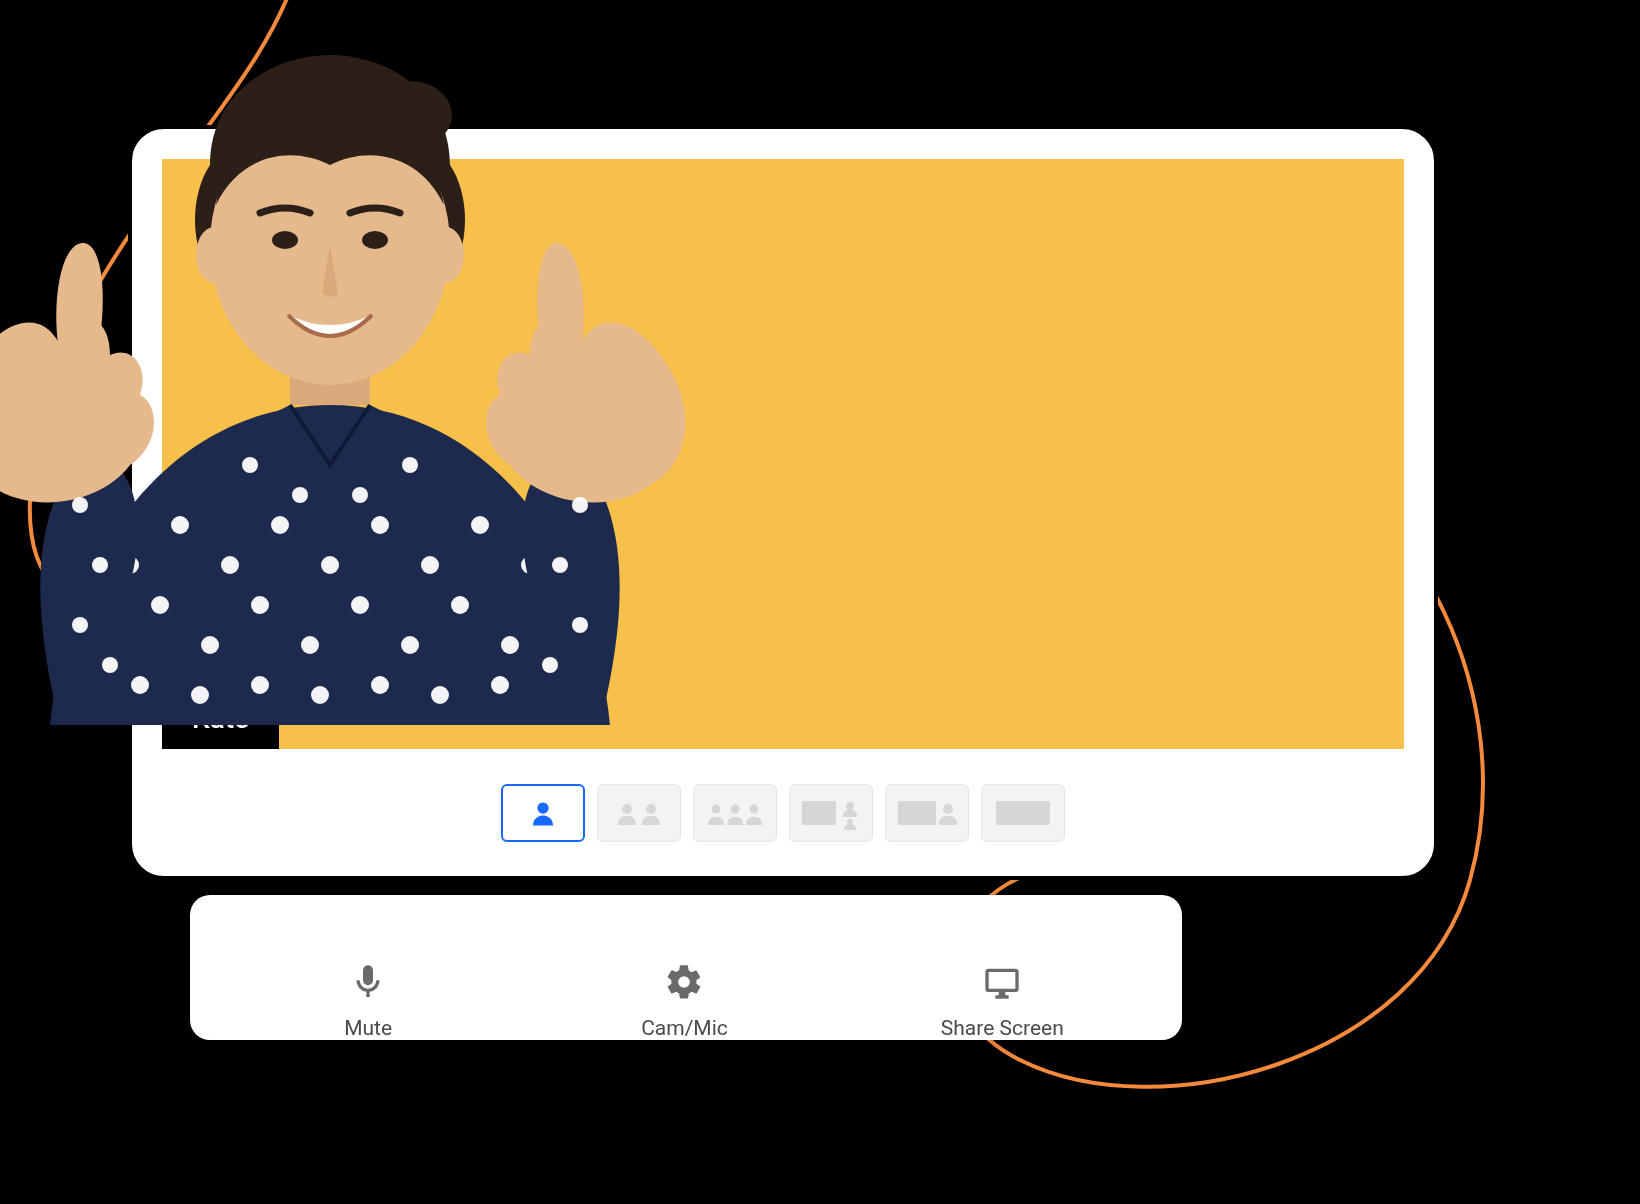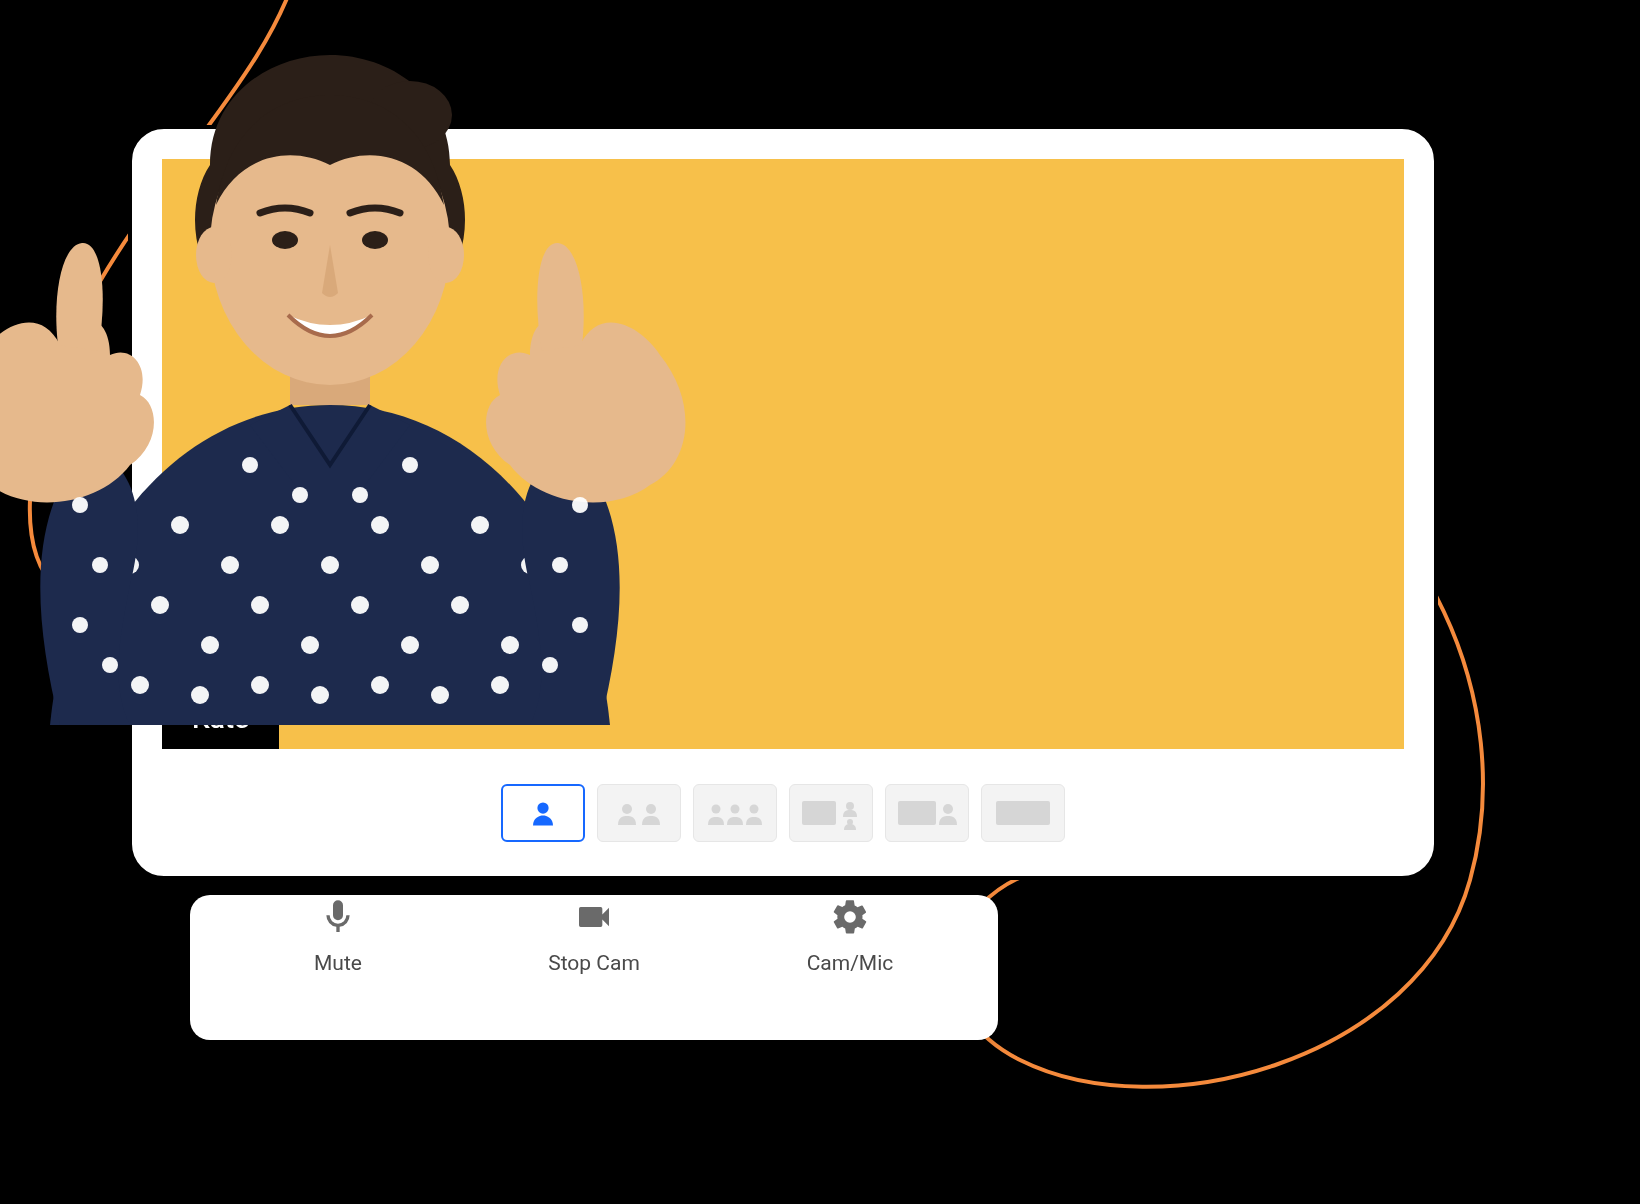--- a/index.html
+++ b/index.html
@@ -9,21 +9,21 @@
   .video-window{position:absolute;left:128px;top:125px;width:1310px;height:755px;background:#fff;border:4px solid #000;border-radius:36px;box-sizing:border-box;z-index:2;overflow:hidden;}
   .video-area{position:absolute;left:30px;top:30px;right:30px;height:590px;background:#f7c04a;overflow:visible;}
   .name-tag{position:absolute;left:0;bottom:0;background:#000;color:#fff;font-size:28px;font-weight:500;padding:14px 30px;}
   .person{position:absolute;left:50%;transform:translateX(-50%);bottom:0;width:980px;height:680px;z-index:3;pointer-events:none;}
 
   .layouts-row{position:absolute;left:0;right:0;top:655px;display:flex;justify-content:center;gap:12px;}
   .layout-tile{width:84px;height:58px;border-radius:6px;background:#f3f3f3;display:flex;align-items:center;justify-content:center;box-sizing:border-box;border:1px solid #e6e6e6;cursor:pointer;}
   .layout-tile.selected{background:#fff;border:2px solid #1668ff;}
   .layout-tile svg{display:block;}
 
-  .toolbar{position:absolute;left:190px;top:895px;width:808px;height:145px;background:#fff;border-radius:20px;box-shadow:0 6px 24px rgba(0,0,0,0.12);z-index:3;display:flex;align-items:flex-start;justify-content:space-around;padding:0 20px;box-sizing:border-box;}
+  .toolbar{position:absolute;left:190px;top:895px;width:992px;height:145px;background:#fff;border-radius:20px;box-shadow:0 6px 24px rgba(0,0,0,0.12);z-index:3;display:flex;align-items:flex-end;justify-content:space-around;padding:0 20px;box-sizing:border-box;}
   .tool-btn{display:flex;flex-direction:column;align-items:center;gap:12px;cursor:pointer;color:#4a4a4a;font-size:21px;font-weight:400;min-width:120px;}
   .tool-btn .icon-wrap{height:44px;display:flex;align-items:center;justify-content:center;}
   .tool-btn svg{width:40px;height:40px;fill:#6a6a6a;}
   .leave-circle{width:48px;height:48px;border-radius:50%;background:#ec4a3a;display:flex;align-items:center;justify-content:center;}
   .leave-circle svg{width:22px;height:22px;fill:#fff;}
 </style>
 </head>
 <body>
 
 <div class="stage">
@@ -199,36 +199,36 @@
 
     <div class="tool-btn">
       <div class="icon-wrap">
         <svg viewBox="0 0 24 24">
             <path d="M12 14a3 3 0 0 0 3-3V5a3 3 0 0 0-6 0v6a3 3 0 0 0 3 3zm5-3a5 5 0 0 1-10 0H5a7 7 0 0 0 6 6.9V21h2v-3.1A7 7 0 0 0 19 11h-2z"></path>
           </svg>
       </div>
       <span>Mute</span>
     </div>
 
-    <div class="tool-btn">
-      <div class="icon-wrap">
-        <svg viewBox="0 0 24 24">
-            <path d="M17 10.5V7a1 1 0 0 0-1-1H4a1 1 0 0 0-1 1v10a1 1 0 0 0 1 1h12a1 1 0 0 0 1-1v-3.5l4 4v-11l-4 4z"></path>
-          </svg>
-      </div>
-      <span>Stop Cam</span>
-    </div>
 
     <div class="tool-btn">
       <div class="icon-wrap">
         <svg viewBox="0 0 24 24">
             <path d="M19.4 13a7.5 7.5 0 0 0 .1-1 7.5 7.5 0 0 0-.1-1l2.1-1.6a.5.5 0 0 0 .1-.6l-2-3.5a.5.5 0 0 0-.6-.2l-2.5 1a7.3 7.3 0 0 0-1.7-1l-.4-2.6A.5.5 0 0 0 14 2h-4a.5.5 0 0 0-.5.4L9.1 5a7.3 7.3 0 0 0-1.7 1l-2.5-1a.5.5 0 0 0-.6.2l-2 3.5a.5.5 0 0 0 .1.6L4.5 11a7.5 7.5 0 0 0-.1 1 7.5 7.5 0 0 0 .1 1l-2.1 1.6a.5.5 0 0 0-.1.6l2 3.5a.5.5 0 0 0 .6.2l2.5-1a7.3 7.3 0 0 0 1.7 1l.4 2.6a.5.5 0 0 0 .5.4h4a.5.5 0 0 0 .5-.4l.4-2.6a7.3 7.3 0 0 0 1.7-1l2.5 1a.5.5 0 0 0 .6-.2l2-3.5a.5.5 0 0 0-.1-.6L19.4 13zM12 15.5A3.5 3.5 0 1 1 15.5 12 3.5 3.5 0 0 1 12 15.5z"></path>
           </svg>
       </div>
       <span>Cam/Mic</span>
     </div>
 
+    <div class="tool-btn">
+      <div class="icon-wrap">
+        <svg viewBox="0 0 24 24">
+            <path d="M20 4H4a2 2 0 0 0-2 2v10a2 2 0 0 0 2 2h6v2H8v2h8v-2h-2v-2h6a2 2 0 0 0 2-2V6a2 2 0 0 0-2-2zm0 12H4V6h16v10z"></path>
+          </svg>
+      </div>
+      <span>Share Screen</span>
+    </div>
 
 
 
   </div>
 
 </div>
 
 </body></html>

